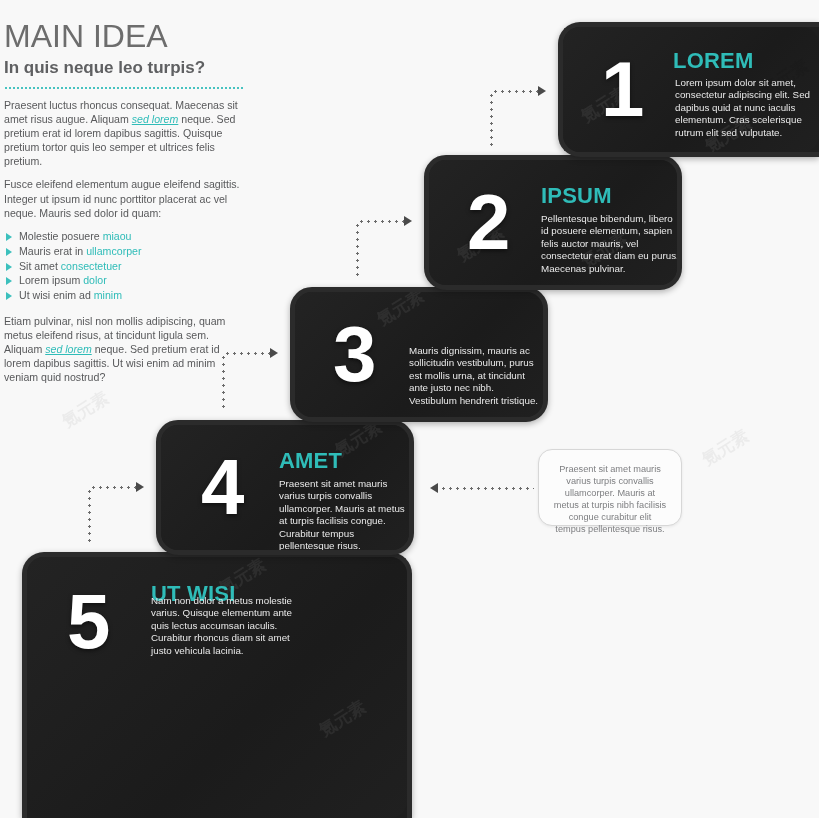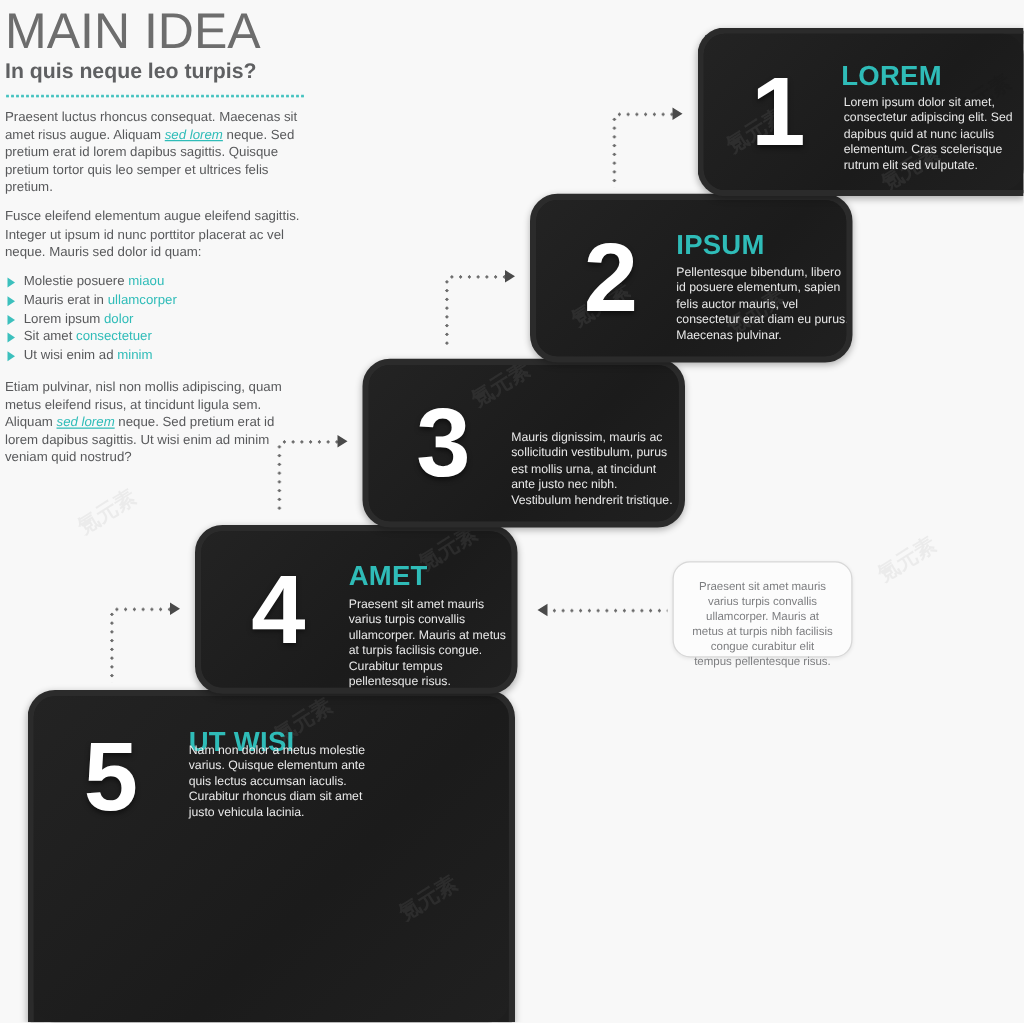--- a/index.html
+++ b/index.html
@@ -8,22 +8,22 @@
     background:#f7f7f7;
     font-family:"Liberation Sans","DejaVu Sans",sans-serif;
     overflow:hidden;
     position:relative;
   }
   #stage{position:relative;width:819px;height:818px;overflow:hidden;background:#f8f8f8;}
 
   
   .left-col{position:absolute;left:2px;top:0;width:250px;}
   .main-title{
-    font-size:40px;line-height:36px;color:#6d6d6d;
-    letter-spacing:0px;font-weight:400;margin:0;padding:7px 0 0 2px;
+    font-size:32px;line-height:36px;color:#6d6d6d;
+    letter-spacing:0px;font-weight:400;margin:0;padding:18px 0 0 2px;
   }
   .sub-title{
     font-size:17px;line-height:20px;color:#5f6062;font-weight:700;
     margin:4px 0 0 2px;
   }
   .dot-divider{
     margin:7px 0 0 2px;height:4px;width:240px;
     background-image:radial-gradient(circle, #46c3c0 1.1px, rgba(0,0,0,0) 1.3px);
     background-size:4px 4px;background-repeat:repeat-x;background-position:0 1px;
   }
@@ -137,25 +137,25 @@
       <li>
         <span class="tri"></span>
         <span>Molestie posuere </span><span class="hi">miaou</span>
       </li>
       <li>
         <span class="tri"></span>
         <span>Mauris erat in </span><span class="hi">ullamcorper</span>
       </li>
       <li>
         <span class="tri"></span>
+        <span>Sit amet </span><span class="hi">consectetuer</span>
+      </li>
+      <li>
+        <span class="tri"></span>
         <span>Lorem ipsum </span><span class="hi">dolor</span>
-      </li>
-      <li>
-        <span class="tri"></span>
-        <span>Sit amet </span><span class="hi">consectetuer</span>
       </li>
       <li>
         <span class="tri"></span>
         <span>Ut wisi enim ad </span><span class="hi">minim</span>
       </li>
     </ul>
 
     <p class="para" style="margin-top:11px;">
       <span>Etiam pulvinar, nisl non mollis adipiscing, quam metus eleifend risus, at tincidunt ligula sem. Aliquam </span><a class="lnk" href="#">sed lorem</a><span> neque. Sed pretium erat id lorem dapibus sagittis. Ut wisi enim ad minim veniam quid nostrud?</span>
     </p>

